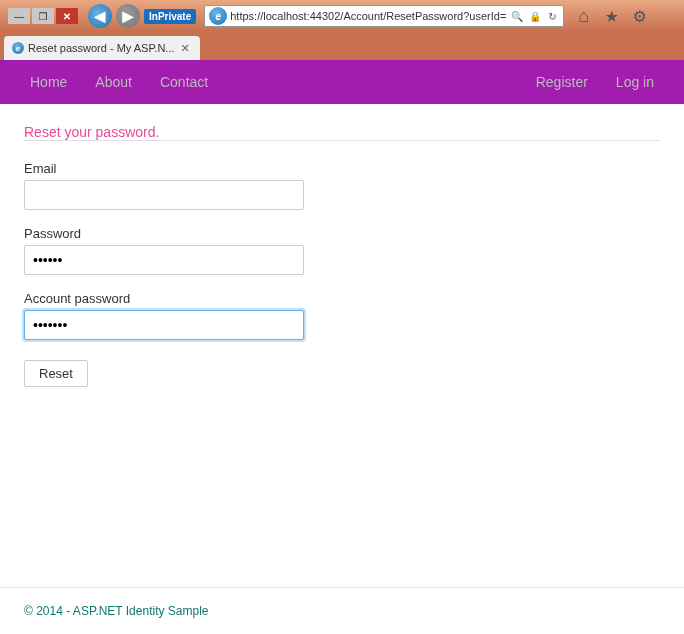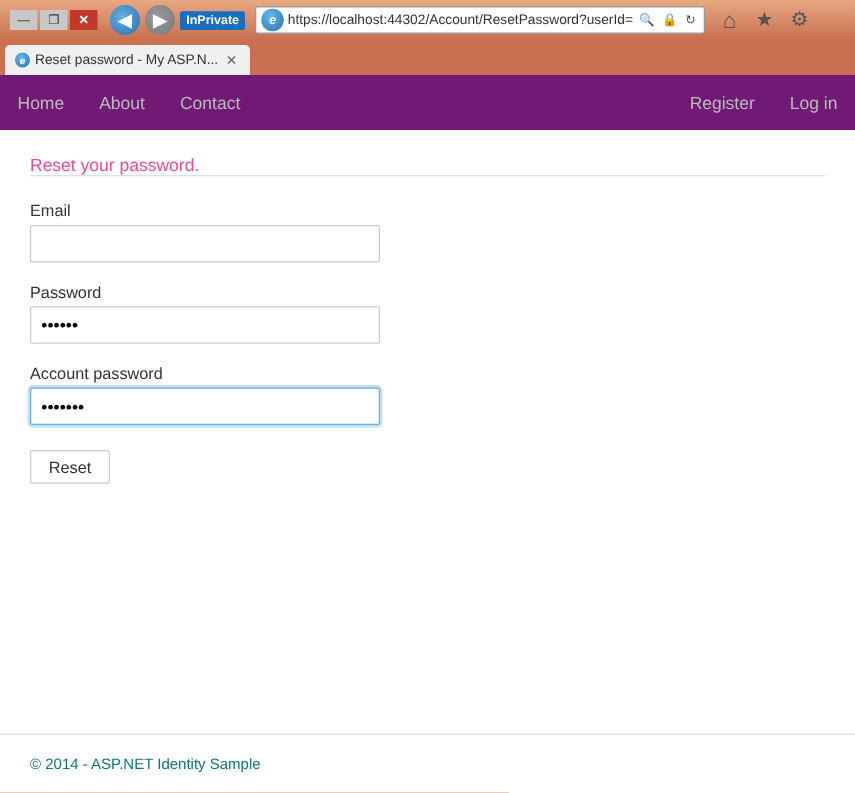--- a/index.html
+++ b/index.html
@@ -174,25 +174,25 @@
     .browser-content {
       flex: 1;
       background: white;
       overflow: hidden;
       display: flex;
       flex-direction: column;
     }
 
     
     .app-navbar {
-      background: #701a75;
+      background: #a21caf;
       height: 44px;
       display: flex;
       align-items: center;
-      padding: 0 0;
+      padding: 0 16px;
       flex-shrink: 0;
     }
 
     .nav-links-left {
       display: flex;
       gap: 0;
     }
 
     .nav-link {
       color: #bbb;

